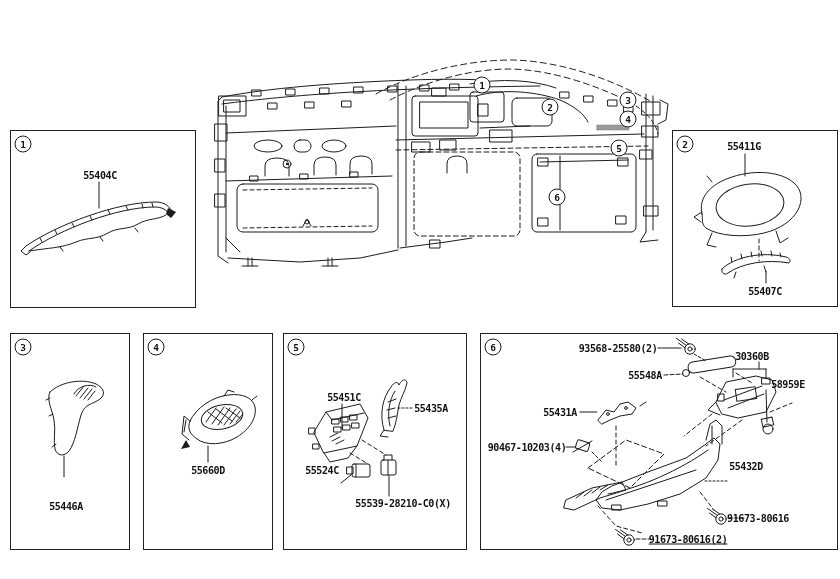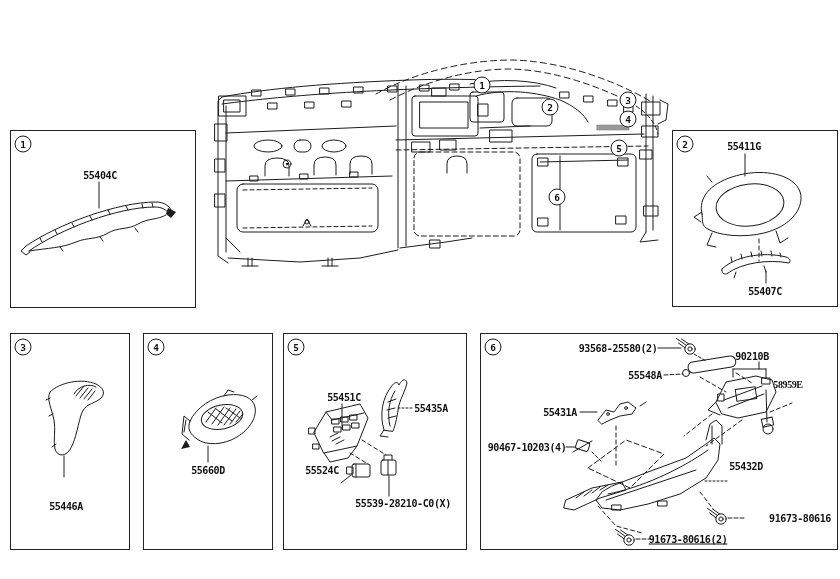--- a/index.html
+++ b/index.html
@@ -269,23 +269,23 @@
   <div class="plabel" style="left:744px; top:146px;">55411G</div>
   <div class="plabel" style="left:765px; top:291px;">55407C</div>
   <div class="plabel" style="left:66px; top:484px;margin-top:22px;">55446A</div>
   <div class="plabel" style="left:208px; top:470px;">55660D</div>
   <div class="plabel" style="left:344px; top:397px;">55451C</div>
   <div class="plabel" style="left:431px; top:408px;text-align:right;">55435A</div>
   <div class="plabel" style="left:322px; top:470px;">55524C</div>
   <div class="plabel" style="left:403px; top:503px;">55539-28210-C0(X)</div>
   <div class="plabel" style="left:618px; top:348px;">93568-25580(2)</div>
   <div class="plabel" style="left:645px; top:375px;">55548A</div>
-  <div class="plabel" style="left:752px; top:356px;">90210B</div>
-  <div class="plabel" style="left:788px; top:384px;font-family:Liberation Serif, serif;">58959E</div>
+  <div class="plabel" style="left:752px; top:356px;">30360B</div>
+  <div class="plabel" style="left:788px; top:384px;">58959E</div>
   <div class="plabel" style="left:560px; top:412px;">55431A</div>
   <div class="plabel" style="left:527px; top:447px;">90467-10203(4)</div>
   <div class="plabel" style="left:746px; top:466px;">55432D</div>
-  <div class="plabel" style="left:800px; top:518px;text-align:right;">91673-80616</div>
+  <div class="plabel" style="left:758px; top:518px;text-align:right;">91673-80616</div>
   <div class="plabel" style="left:688px; top:539px;text-decoration:underline;">91673-80616(2)</div>
 
   <div class="figcode" style="left:785px; top:555px;">554867</div>
 
 </div>
 
 </body></html>

